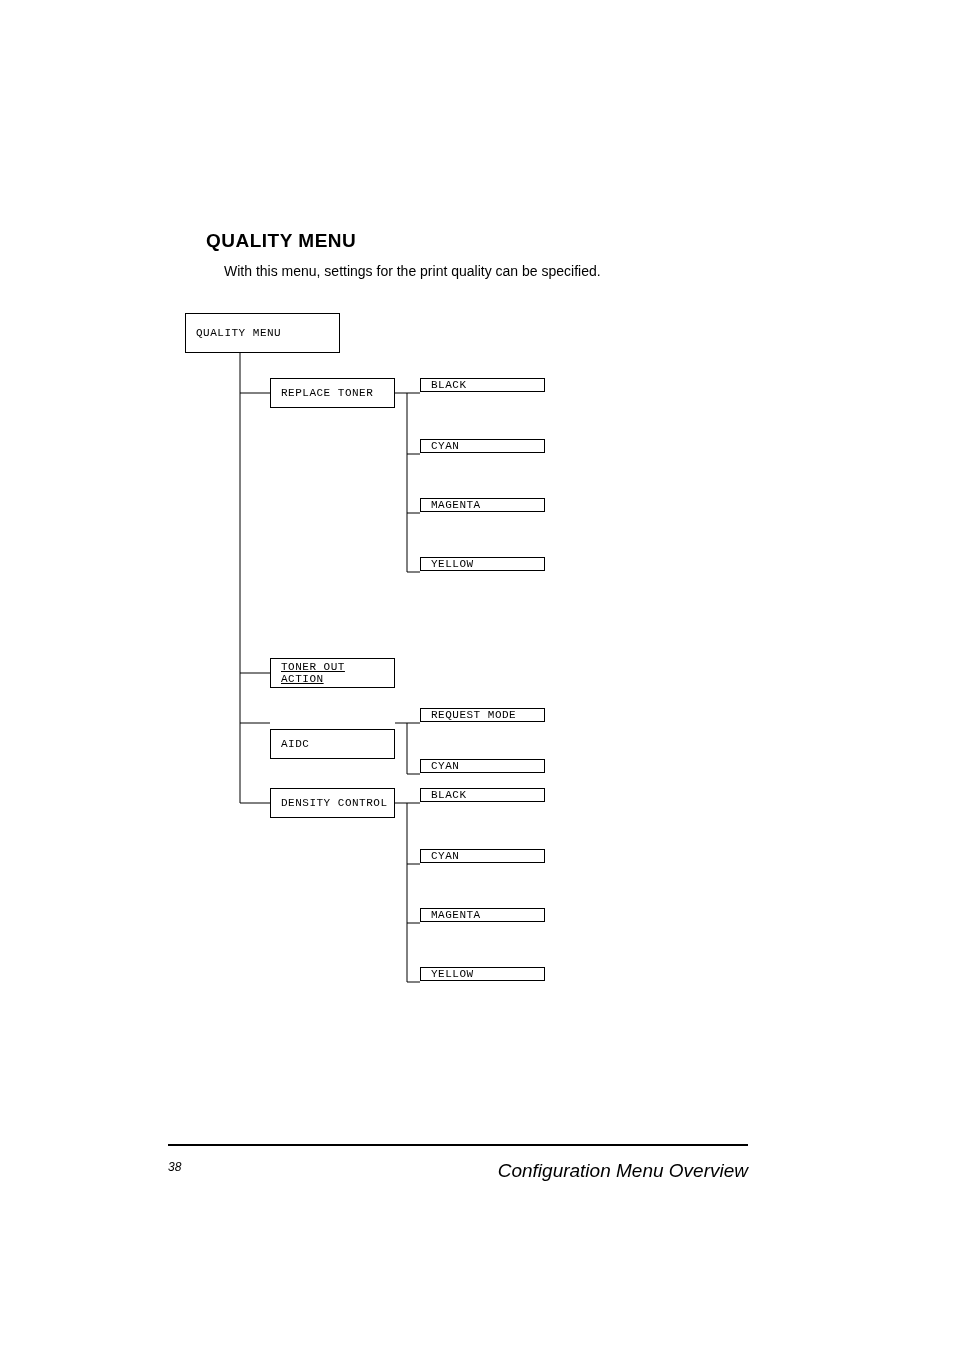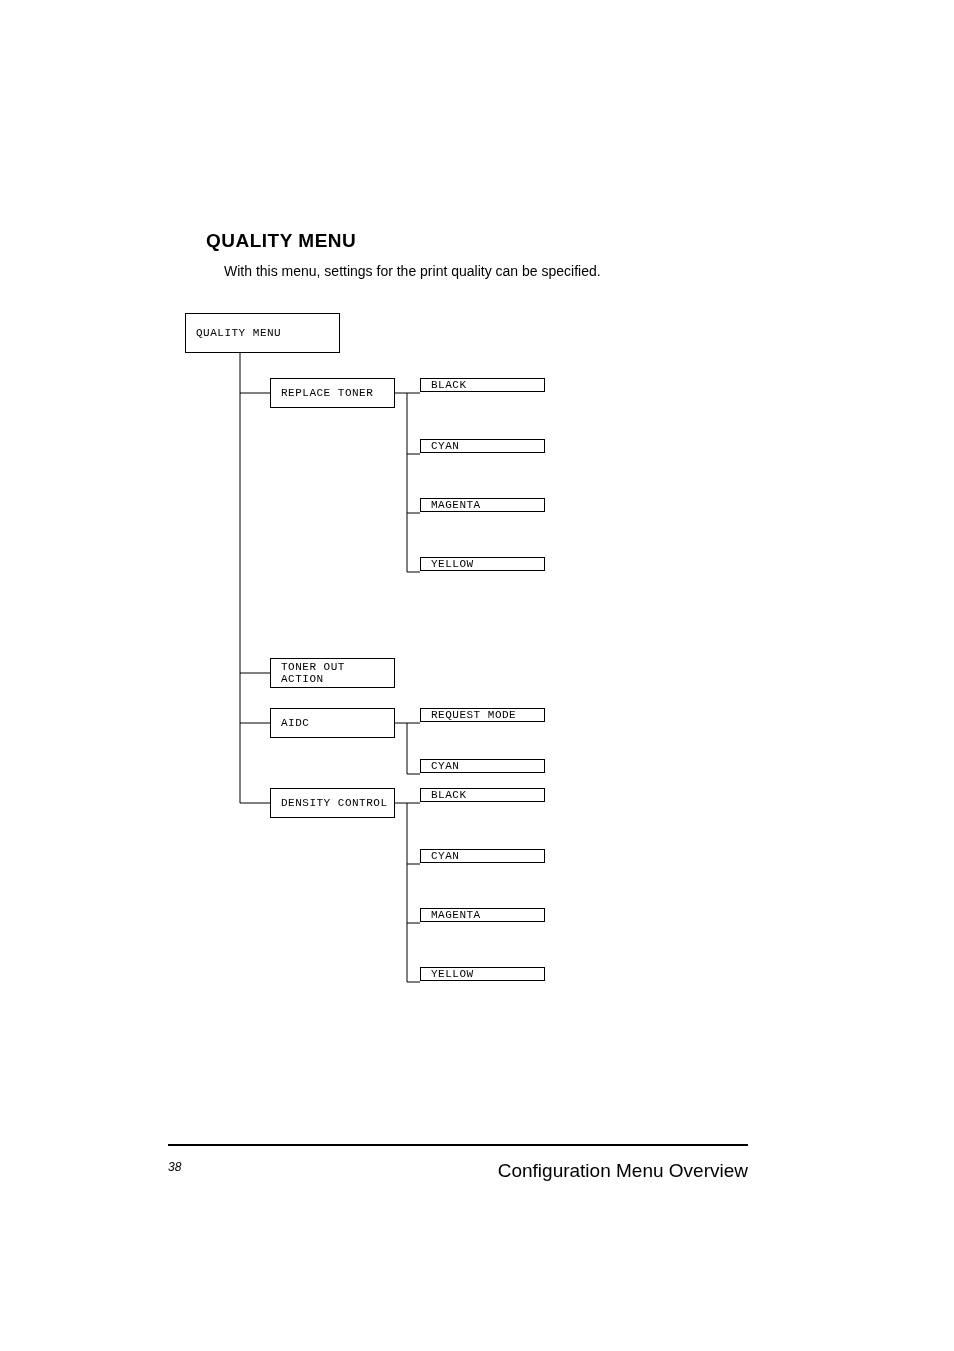--- a/index.html
+++ b/index.html
@@ -77,20 +77,21 @@
       left: 168px;
       top: 1160px;
       font-style: italic;
       font-size: 12px;
       font-family: Arial, Helvetica, sans-serif;
     }
     .footer-title {
       position: absolute;
       right: 206px;
       top: 1160px;
+      font-style: italic;
       font-size: 19px;
       font-family: Arial, Helvetica, sans-serif;
     }
   </style>
 </head>
 <body>
 
 <div class="heading">QUALITY MENU</div>
 <div class="subtext">With this menu, settings for the print quality can be specified.</div>
 
@@ -129,23 +130,23 @@
   </svg>
 
   <div class="box root-box">QUALITY MENU</div>
 
   <div class="box l1-box" style="left:85px; top:65px;text-align:center;">REPLACE TONER</div>
   <div class="box l2-box" style="left:235px; top:65px;">BLACK</div>
   <div class="box l2-box" style="left:235px; top:126px;">CYAN</div>
   <div class="box l2-box" style="left:235px; top:185px;">MAGENTA</div>
   <div class="box l2-box" style="left:235px; top:244px;">YELLOW</div>
 
-  <div class="box l1-box" style="left:85px; top:345px;">TONER OUT ACTION</div>
+  <div class="box l1-box" style="left:85px; top:345px;text-decoration:underline;">TONER OUT ACTION</div>
 
-  <div class="box l1-box" style="left:85px; top:395px;">AIDC</div>
+  <div class="box l1-box" style="left:85px; top:416px;">AIDC</div>
   <div class="box l2-box" style="left:235px; top:395px;">REQUEST MODE</div>
   <div class="box l2-box" style="left:235px; top:446px;">CYAN</div>
 
   <div class="box l1-box" style="left:85px; top:475px;">DENSITY CONTROL</div>
   <div class="box l2-box" style="left:235px; top:475px;">BLACK</div>
   <div class="box l2-box" style="left:235px; top:536px;">CYAN</div>
   <div class="box l2-box" style="left:235px; top:595px;">MAGENTA</div>
   <div class="box l2-box" style="left:235px; top:654px;">YELLOW</div>
 
 </div>

